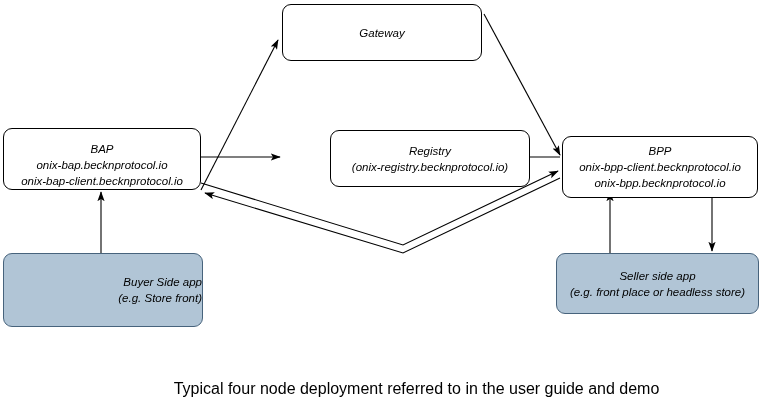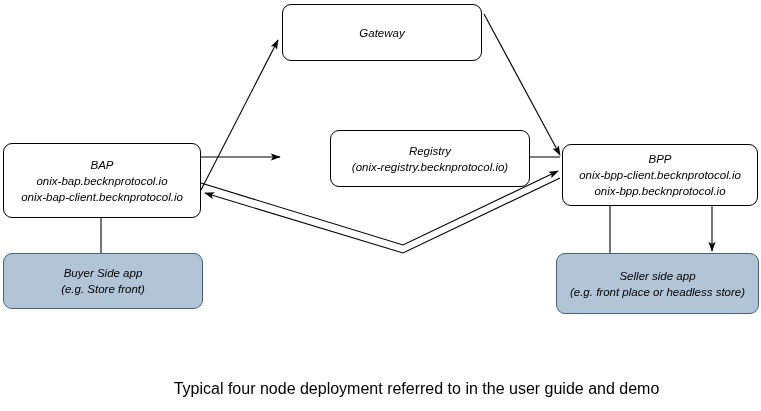--- a/index.html
+++ b/index.html
@@ -40,24 +40,24 @@
   }
   .node.app {
     background: #b1c5d6;
     border: 1px solid #47637c;
   }
   .node .line {
     display: block;
     white-space: nowrap;
   }
   #node-gateway { left: 282px; top: 4px;   width: 200px; height: 57px; }
-  #node-bap     { left: 3px;   top: 143px; width: 198px; height: 75px; }
+  #node-bap     { left: 3px;   top: 128px; width: 198px; height: 62px; justify-content: flex-end; }
   #node-registry{ left: 282px; top: 130px; width: 200px; height: 57px; margin-left: 48px; }
-  #node-bpp     { left: 562px; top: 144px; width: 196px; height: 62px; }
-  #node-buyer   { left: 3px;   top: 253px; width: 200px; height: 56px; }
+  #node-bpp     { left: 562px; top: 136px; width: 196px; height: 62px; }
+  #node-buyer   { left: 3px;   top: 253px; width: 200px; height: 74px; align-items: flex-end; }
   #node-seller  { left: 556px; top: 253px; width: 203px; height: 61px; }
 
   #caption {
     position: absolute;
     left: 0;
     top: 381px;
     width: 761px;
     text-align: center;
     font-size: 16px;
     line-height: 16px;

